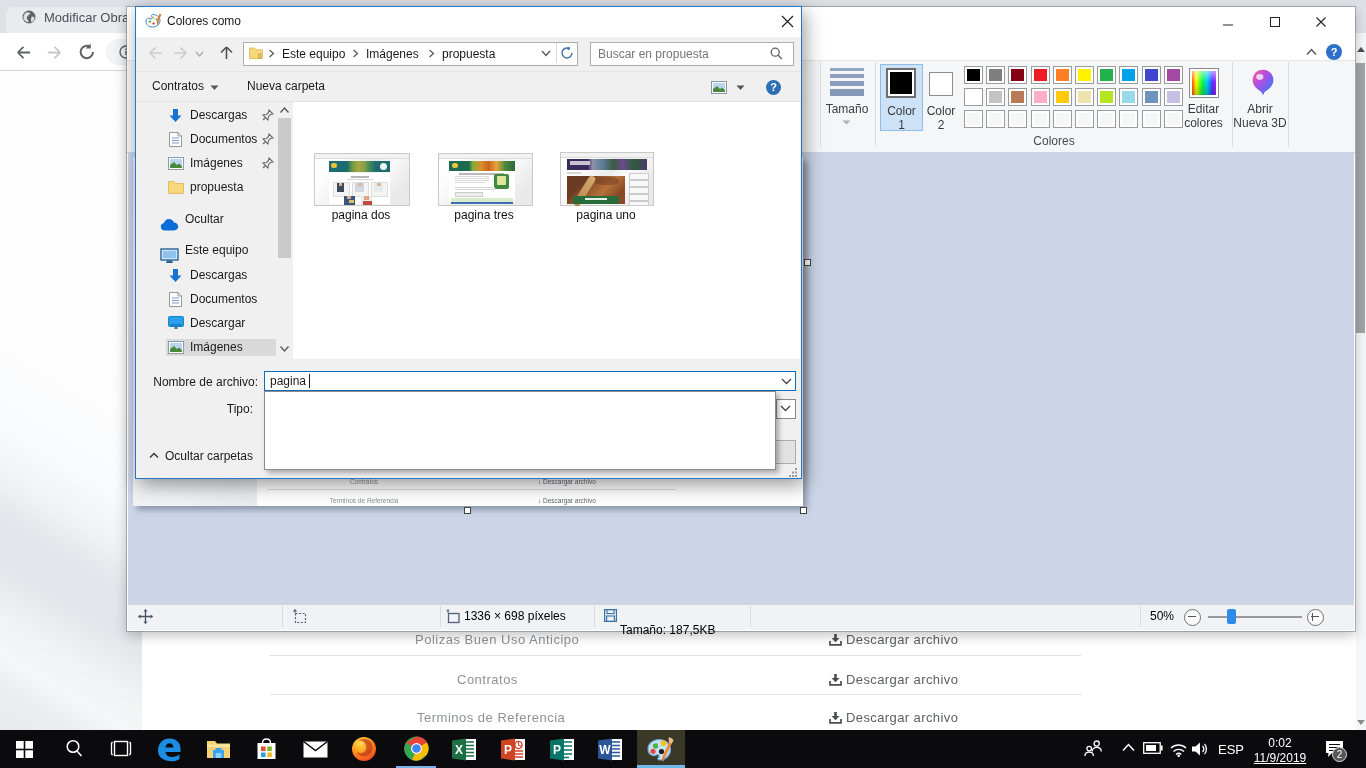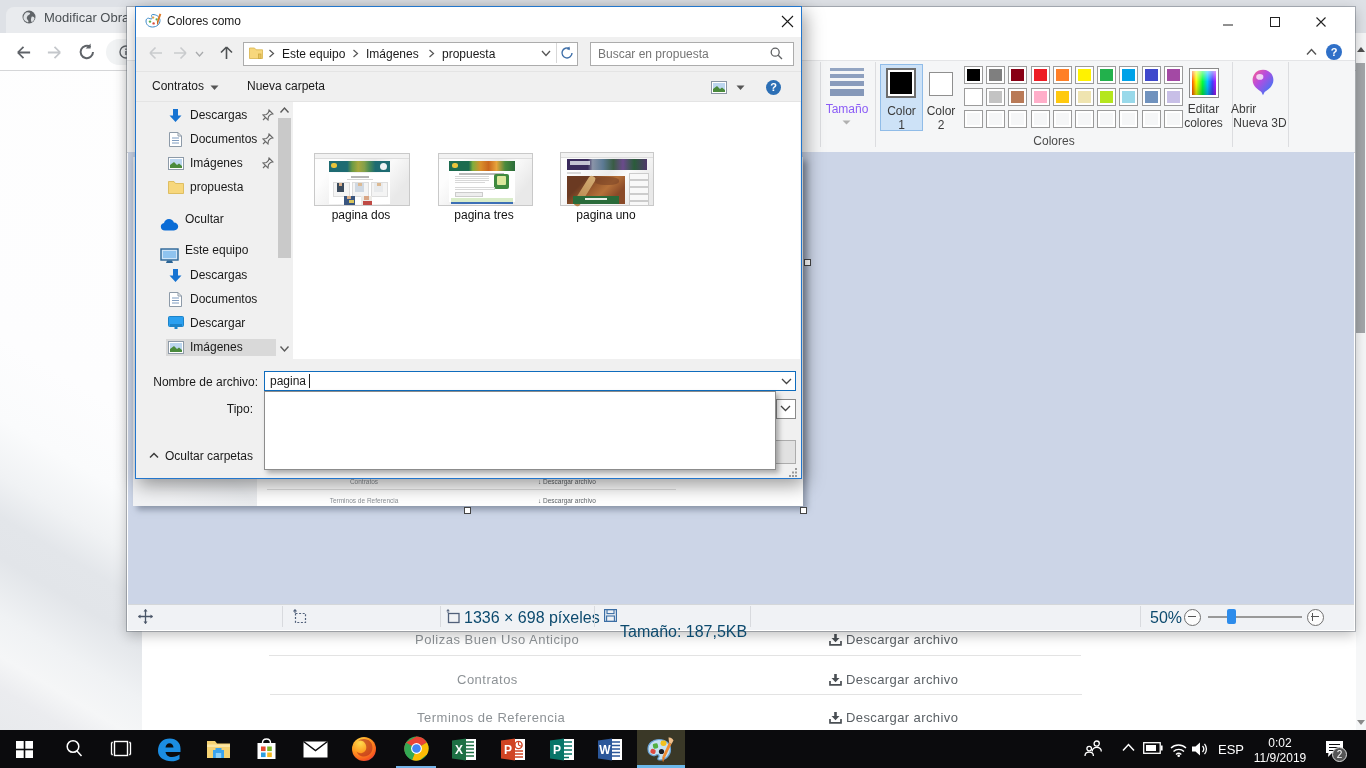--- a/index.html
+++ b/index.html
@@ -108,21 +108,21 @@
 
     <div class="abs" style="left:693px;top:2px;width:1px;height:85px;background:#dcdde0;"></div>
     <div class="abs" style="left:748px;top:2px;width:1px;height:85px;background:#dcdde0;"></div>
     <div class="abs" style="left:1105px;top:2px;width:1px;height:85px;background:#dcdde0;"></div>
     <div class="abs" style="left:1161px;top:2px;width:1px;height:85px;background:#dcdde0;"></div>
 
     <div class="abs" style="left:703px;top:8px;width:34px;height:3px;background:#93a5c2;"></div>
     <div class="abs" style="left:703px;top:14px;width:34px;height:3.5px;background:#8ea0bf;"></div>
     <div class="abs" style="left:703px;top:21px;width:34px;height:5px;background:#8a9cbc;"></div>
     <div class="abs" style="left:703px;top:29px;width:34px;height:7px;background:#8598b9;"></div>
-    <div class="abs" style="left:690px;top:42px;width:60px;height:14px;text-align:center;color:#8b5cf6;">Tamaño</div>
+    <div class="abs" style="left:690px;top:42px;width:60px;height:14px;text-align:center;color:#404040;">Tamaño</div>
     <svg class="abs" style="left:715px;top:60px;" width="9" height="5" viewBox="0 0 9 5">
         <path d="M0.5 0.5 L4.5 4.5 L8.5 0.5 Z" fill="#b0b0b0"></path>
       </svg>
 
     <div class="abs" style="left:753px;top:4px;width:41px;height:65px;background:#cde2f7;border:1px solid #90bce8;"></div>
     <div class="abs" style="left:759px;top:8px;width:26px;height:26px;background:#000;border:2px solid #6d6d6d;box-shadow:inset 0 0 0 2px #fff;"></div>
     <div class="abs" style="left:753px;top:44px;width:43px;height:14px;text-align:center;">Color</div>
     <div class="abs" style="left:753px;top:58px;width:43px;height:14px;text-align:center;">1</div>
 
     <div class="abs" style="left:802px;top:12px;width:22px;height:22px;background:#fff;border:1.5px solid #8f8f8f;"></div>
@@ -174,21 +174,21 @@
           <linearGradient id="p3d" x1="0" y1="0" x2="1" y2="1">
         <stop offset="0" stop-color="#ff5f8f"></stop>
             <stop offset="0.4" stop-color="#b44de0"></stop>
         <stop offset="0.75" stop-color="#5a6cf0"></stop>
             <stop offset="1" stop-color="#28c5f5"></stop>
           </linearGradient>
         </defs>
       <path d="M15 1 C23 1 28 7 28 14 C28 22 21 26 17 29 L15 33 L13 29 C9 26 2 22 2 14 C2 7 7 1 15 1 Z" fill="url(#p3d)"></path>
       <ellipse cx="11" cy="10" rx="4.5" ry="3.5" fill="#ffffff" opacity="0.75"></ellipse>
     </svg>
-    <div class="abs" style="left:1104px;top:42px;width:58px;height:14px;">Abrir</div>
+    <div class="abs" style="left:1104px;top:42px;width:58px;height:14px;text-align:center;">Abrir</div>
     <div class="abs" style="left:1104px;top:56px;width:58px;height:14px;text-align:center;">Nueva 3D</div>
   </div>
 
   <div class="abs" style="left:1px;top:145px;width:1226px;height:452px;background:#ccd5e7;"></div>
   <div id="pcanvas" class="abs" style="left:1px;top:145px;width:1226px;height:452px;">
 
     <div class="abs" style="left:5px;top:5px;width:670px;height:349px;background:#fff;
          box-shadow:4px 4px 6px rgba(90,100,120,0.55);"></div>
     <div class="abs" style="left:5px;top:5px;width:124px;height:349px;
          background:linear-gradient(48deg,#f1f2f4 10%,#e9ebee 28%,#f8f8f9 45%,#eceef1 68%,#fafafa 85%);"></div>
@@ -198,21 +198,21 @@
     <div class="abs" style="left:139px;top:337px;width:409px;height:1px;background:#dedede;"></div>
     <div class="abs" style="left:188px;top:345px;width:96px;height:8px;font-size:6.5px;color:#8a8f94;text-align:center;">Terminos de Referencia</div>
     <div class="abs" style="left:410px;top:345px;width:80px;height:8px;font-size:6.5px;color:#5f6468;">↓ Descargar archivo</div>
 
     <div class="abs" style="left:336px;top:355px;width:5px;height:5px;background:#fff;border:1px solid #444;"></div>
     <div class="abs" style="left:672px;top:355px;width:5px;height:5px;background:#fff;border:1px solid #444;"></div>
     <div class="abs" style="left:676px;top:107px;width:5px;height:5px;background:#fff;border:1px solid #444;"></div>
   </div>
 
   <div class="abs" style="left:1px;top:597px;width:1226px;height:25px;background:#f0f2f5;border-top:1px solid #d4d7da;"></div>
-  <div id="pstatus" class="abs" style="left:1px;top:597px;width:1062px;height:25px;font-size:16px;color:#0c4a6e;">
+  <div id="pstatus" class="abs" style="left:1px;top:597px;width:1062px;height:25px;font-size:12px;color:#000000;">
     <svg class="abs" style="left:10px;top:5px;" width="15" height="15" viewBox="0 0 15 15">
       <path d="M7.5 0.5 L7.5 14.5 M0.5 7.5 L14.5 7.5" stroke="#4a5668" stroke-width="1.3"></path>
       <path d="M7.5 0 L5.5 2.5 H9.5 Z M7.5 15 L5.5 12.5 H9.5 Z M0 7.5 L2.5 5.5 V9.5 Z M15 7.5 L12.5 5.5 V9.5 Z" fill="#4a5668"></path>
     </svg>
     <div class="abs" style="left:154px;top:2px;width:1px;height:21px;background:#d8dade;"></div>
     <svg class="abs" style="left:163px;top:5px;" width="16" height="15" viewBox="0 0 16 15">
       <path d="M4 1 V4 M4 0.5 L2.5 2.5 M4 0.5 L5.5 2.5" stroke="#50607a" stroke-width="1.1" fill="none"></path>
       <rect x="4.5" y="4.5" width="10" height="9" fill="none" stroke="#50607a" stroke-width="1.2" stroke-dasharray="2 1.6"></rect>
     </svg>
     <div class="abs" style="left:312px;top:2px;width:1px;height:21px;background:#d8dade;"></div>
@@ -632,19 +632,19 @@
     <path d="M7 13.5 A4 4 0 0 1 12.3 13.5" fill="none" stroke="#fff" stroke-width="1.4"></path>
     <circle cx="9.7" cy="14.7" r="1.3" fill="#fff"></circle>
   </svg>
   <svg class="abs" style="left:1191px;top:11px;" width="19" height="16" viewBox="0 0 19 16">
     <path d="M1 5.5 H4.5 L9 1.5 V14.5 L4.5 10.5 H1 Z" fill="#fff"></path>
     <path d="M11.5 5 A4.5 4.5 0 0 1 11.5 11" fill="none" stroke="#fff" stroke-width="1.3"></path>
     <path d="M13.5 2.8 A8 8 0 0 1 13.5 13.2" fill="none" stroke="#fff" stroke-width="1.3"></path>
   </svg>
   <div class="abs" style="left:1218px;top:11.5px;width:30px;height:15px;font-size:13px;">ESP</div>
   <div class="abs" style="left:1249px;top:5.5px;width:62px;height:13px;font-size:12px;text-align:center;">0:02</div>
-  <div class="abs" style="left:1249px;top:20.5px;width:62px;height:13px;font-size:12px;text-align:center;">11/9/2019</div>
+  <div class="abs" style="left:1249px;top:20.5px;width:62px;height:13px;font-size:12px;text-align:center;text-decoration:underline;">11/9/2019</div>
   <svg class="abs" style="left:1324px;top:10px;" width="21" height="18" viewBox="0 0 21 18">
     <path d="M2 1 H19 V13 H8 L4 17 L4.5 13 H2 Z" fill="#fff"></path>
     <path d="M5 4.5 H16 M5 7.5 H16 M5 10.5 H12" stroke="#0b0b0d" stroke-width="1.2"></path>
   </svg>
   <div class="abs" style="left:1332px;top:17px;width:13px;height:13px;border-radius:50%;background:#555;border:1.5px solid #ddd;color:#fff;font-size:10px;text-align:center;line-height:13px;">2</div>
 </div>
 
 </body></html>

